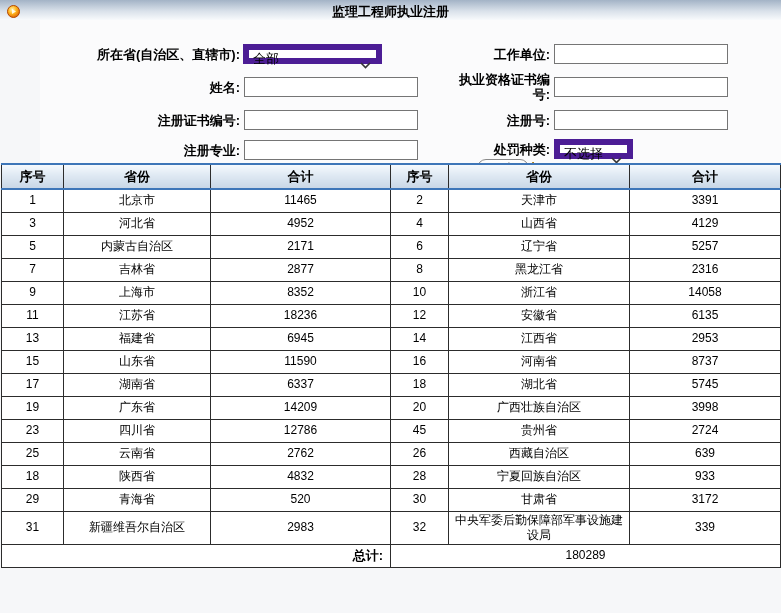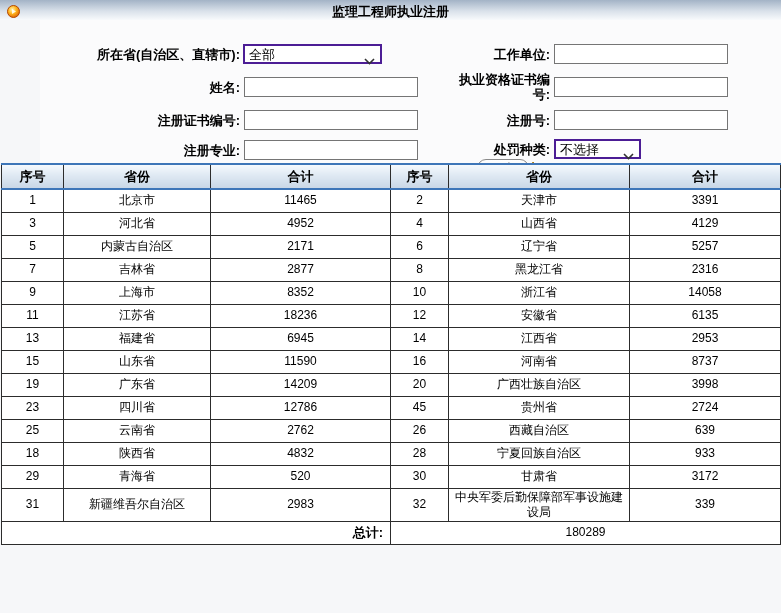--- a/index.html
+++ b/index.html
@@ -20,21 +20,21 @@
   
   .form { position:absolute; top:20px; left:0; width:781px; height:143px; background:#fbfbfc;margin-left:40px; }
   .lbl { position:absolute; font-size:13px; font-weight:bold; color:#000; text-align:right; line-height:15px; }
   .lbl-l { left:0; width:200px; }
   .lbl-r { left:410px; width:100px; }
   .txt {
     position:absolute; height:20px; border:1px solid #757575; background:#fff;
     font-size:12px; padding:0 3px; font-family:inherit;
   }
   .sel {
-    position:absolute; height:20px; border:2px solid #4c1d95; background:#fff;
+    position:absolute; height:20px; border:6px solid #4c1d95; background:#fff;
     font-size:13px; line-height:18px; padding-left:4px; color:#000; cursor:default;
   }
   .sel .chev { position:absolute; right:5px; top:6px; }
 
   .searchbtn {
     position:absolute; left:437px; top:139px; width:52px; height:20px;
     border:1px solid #8a8a8a; border-radius:9px;
     background:linear-gradient(180deg,#ffffff,#e9e9e9);
     font-size:12px; font-weight:bold; color:#000; text-align:center; line-height:18px; cursor:pointer;
   }
@@ -111,21 +111,21 @@
     <div class="lbl lbl-l" style="top:93px;">注册证书编号:</div>
     <input class="txt" style="left: 204px; top: 90px; width: 174px;" placeholder="">
 
     <div class="lbl lbl-r" style="top:93px;">注册号:</div>
     <input class="txt" style="left: 514px; top: 90px; width: 174px;" placeholder="">
 
     <div class="lbl lbl-l" style="top:123px;">注册专业:</div>
     <input class="txt" style="left: 204px; top: 120px; width: 174px;" placeholder="">
 
     <div class="lbl lbl-r" style="top:122px;">处罚种类:</div>
-    <div class="sel" style="left:514px; top:119px; width:87px;">
+    <div class="sel" style="left:514px; top:119px; width:79px;">
       <span>不选择</span>
       <span class="chev">
         <svg width="11" height="7" viewBox="0 0 11 7">
             <polyline points="1,1 5.5,5.5 10,1" fill="none" stroke="#333" stroke-width="1.6"></polyline>
           </svg>
       </span>
     </div>
 
     <div class="searchbtn">搜索</div>
     <span class="searchicon">
@@ -216,20 +216,28 @@
         </tr>
         <tr>
           <td>15</td>
           <td>山东省</td>
           <td>11590</td>
           <td>16</td>
           <td>河南省</td>
           <td>8737</td>
         </tr>
         <tr>
+          <td>17</td>
+          <td>湖南省</td>
+          <td>6337</td>
+          <td>18</td>
+          <td>湖北省</td>
+          <td>5745</td>
+        </tr>
+        <tr>
           <td>19</td>
           <td>广东省</td>
           <td>14209</td>
           <td>20</td>
           <td>广西壮族自治区</td>
           <td>3998</td>
         </tr>
         <tr>
           <td>23</td>
           <td>四川省</td>

